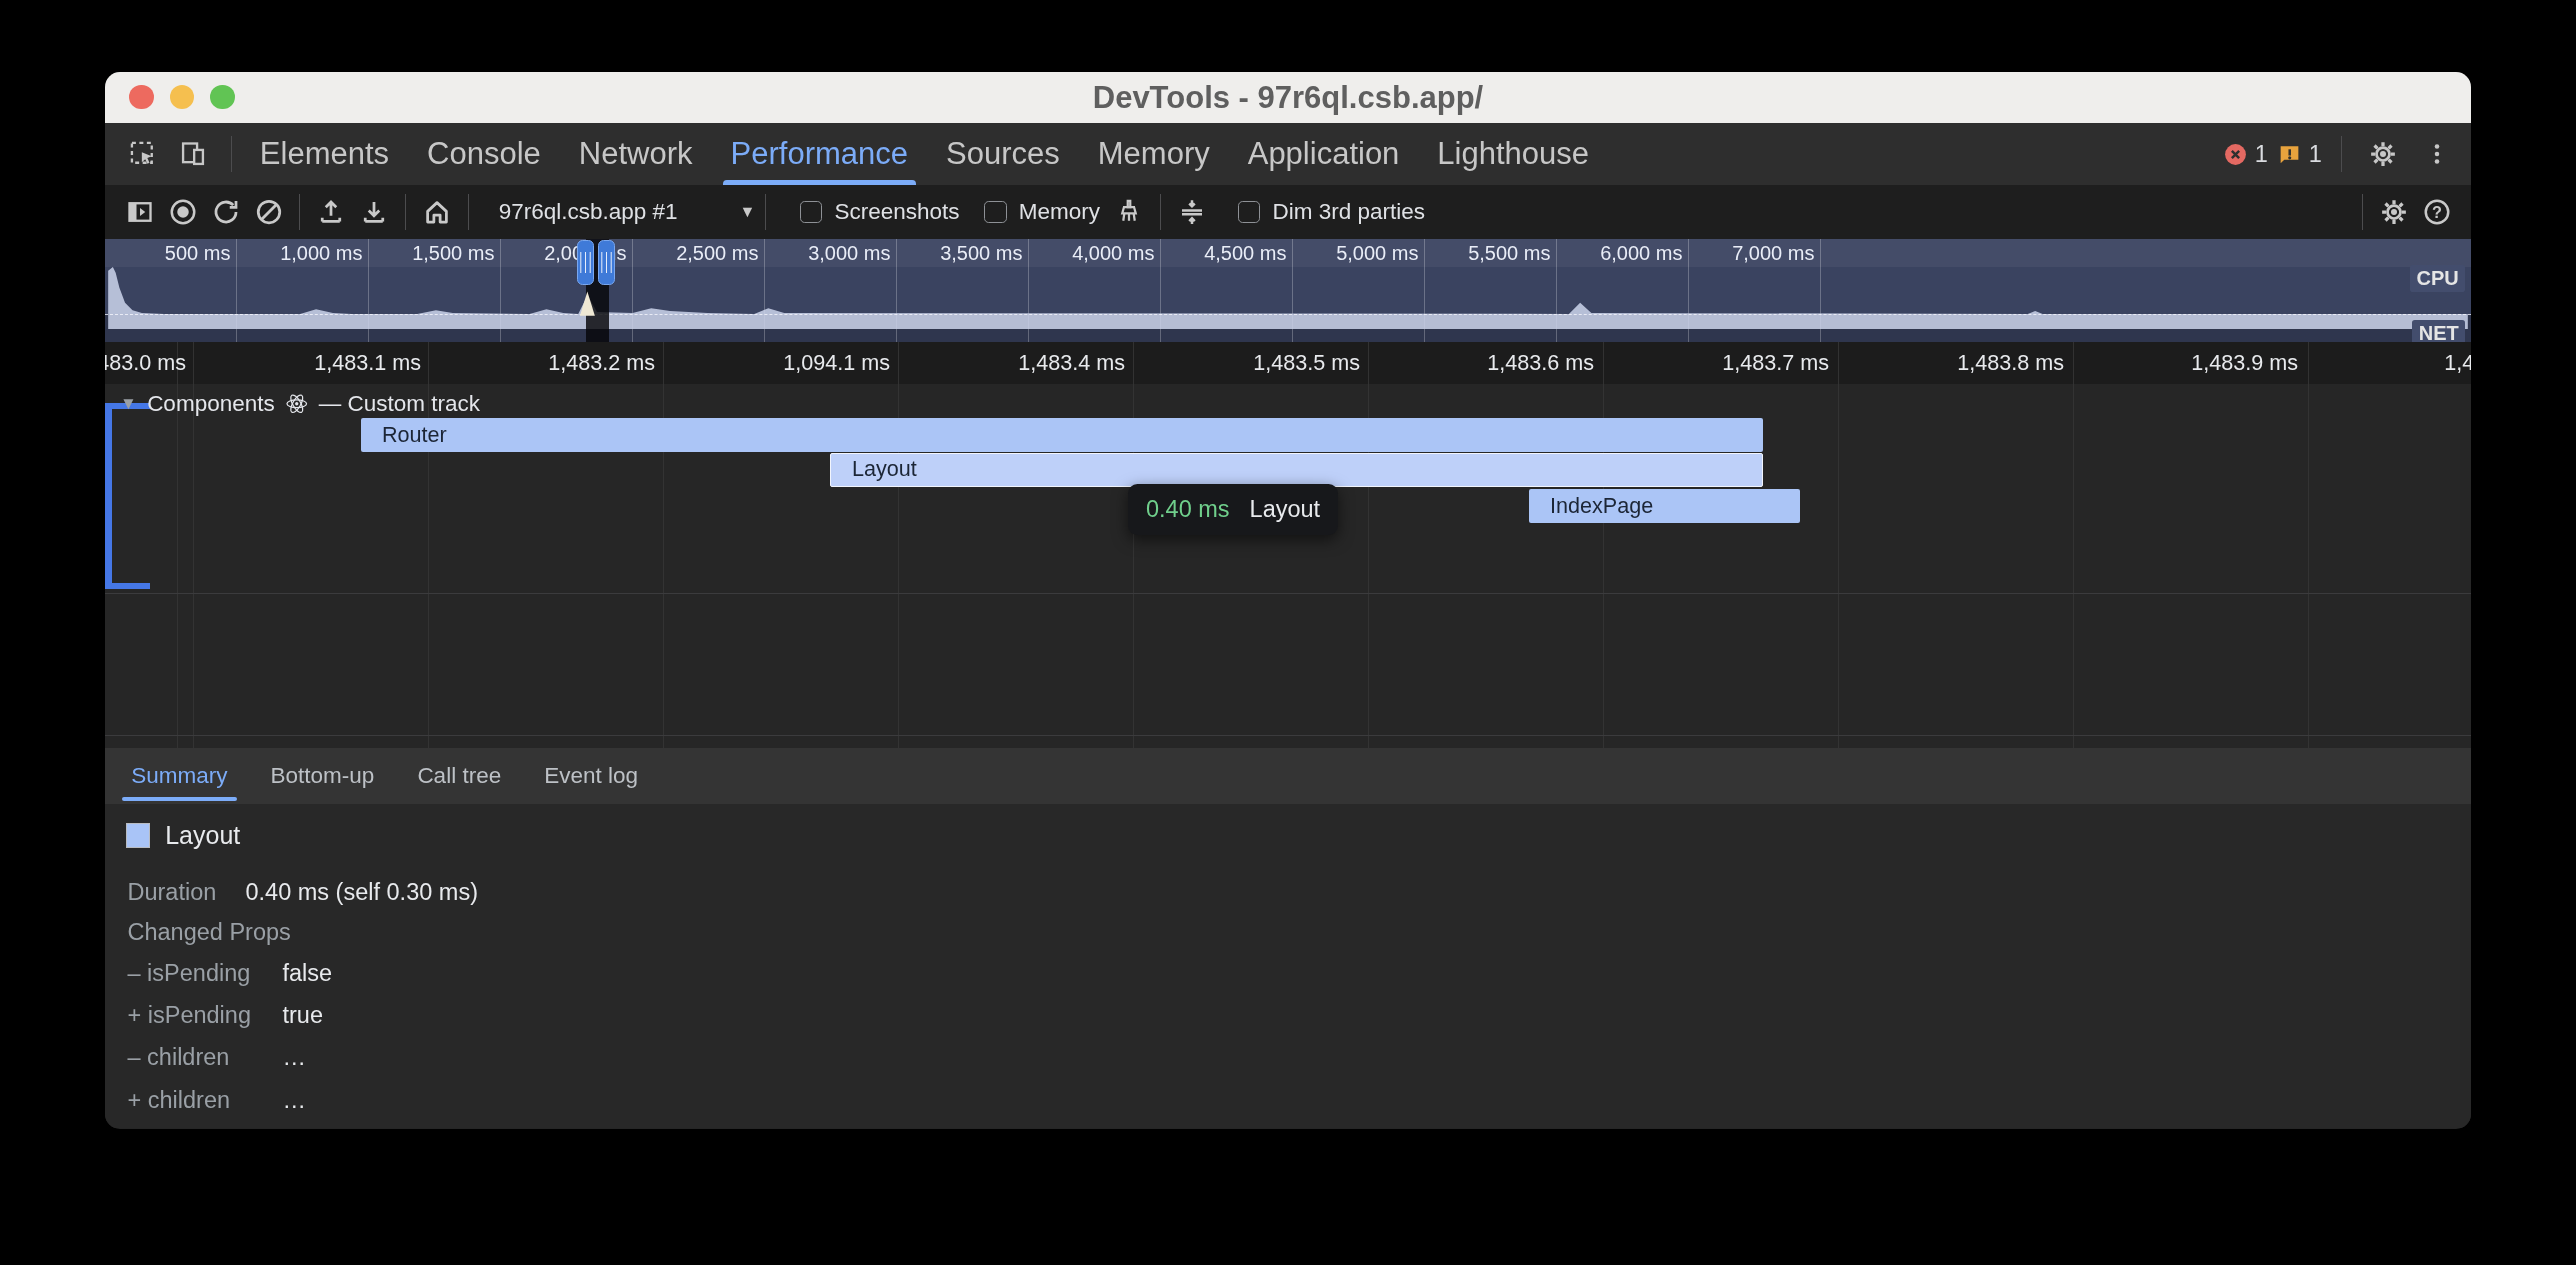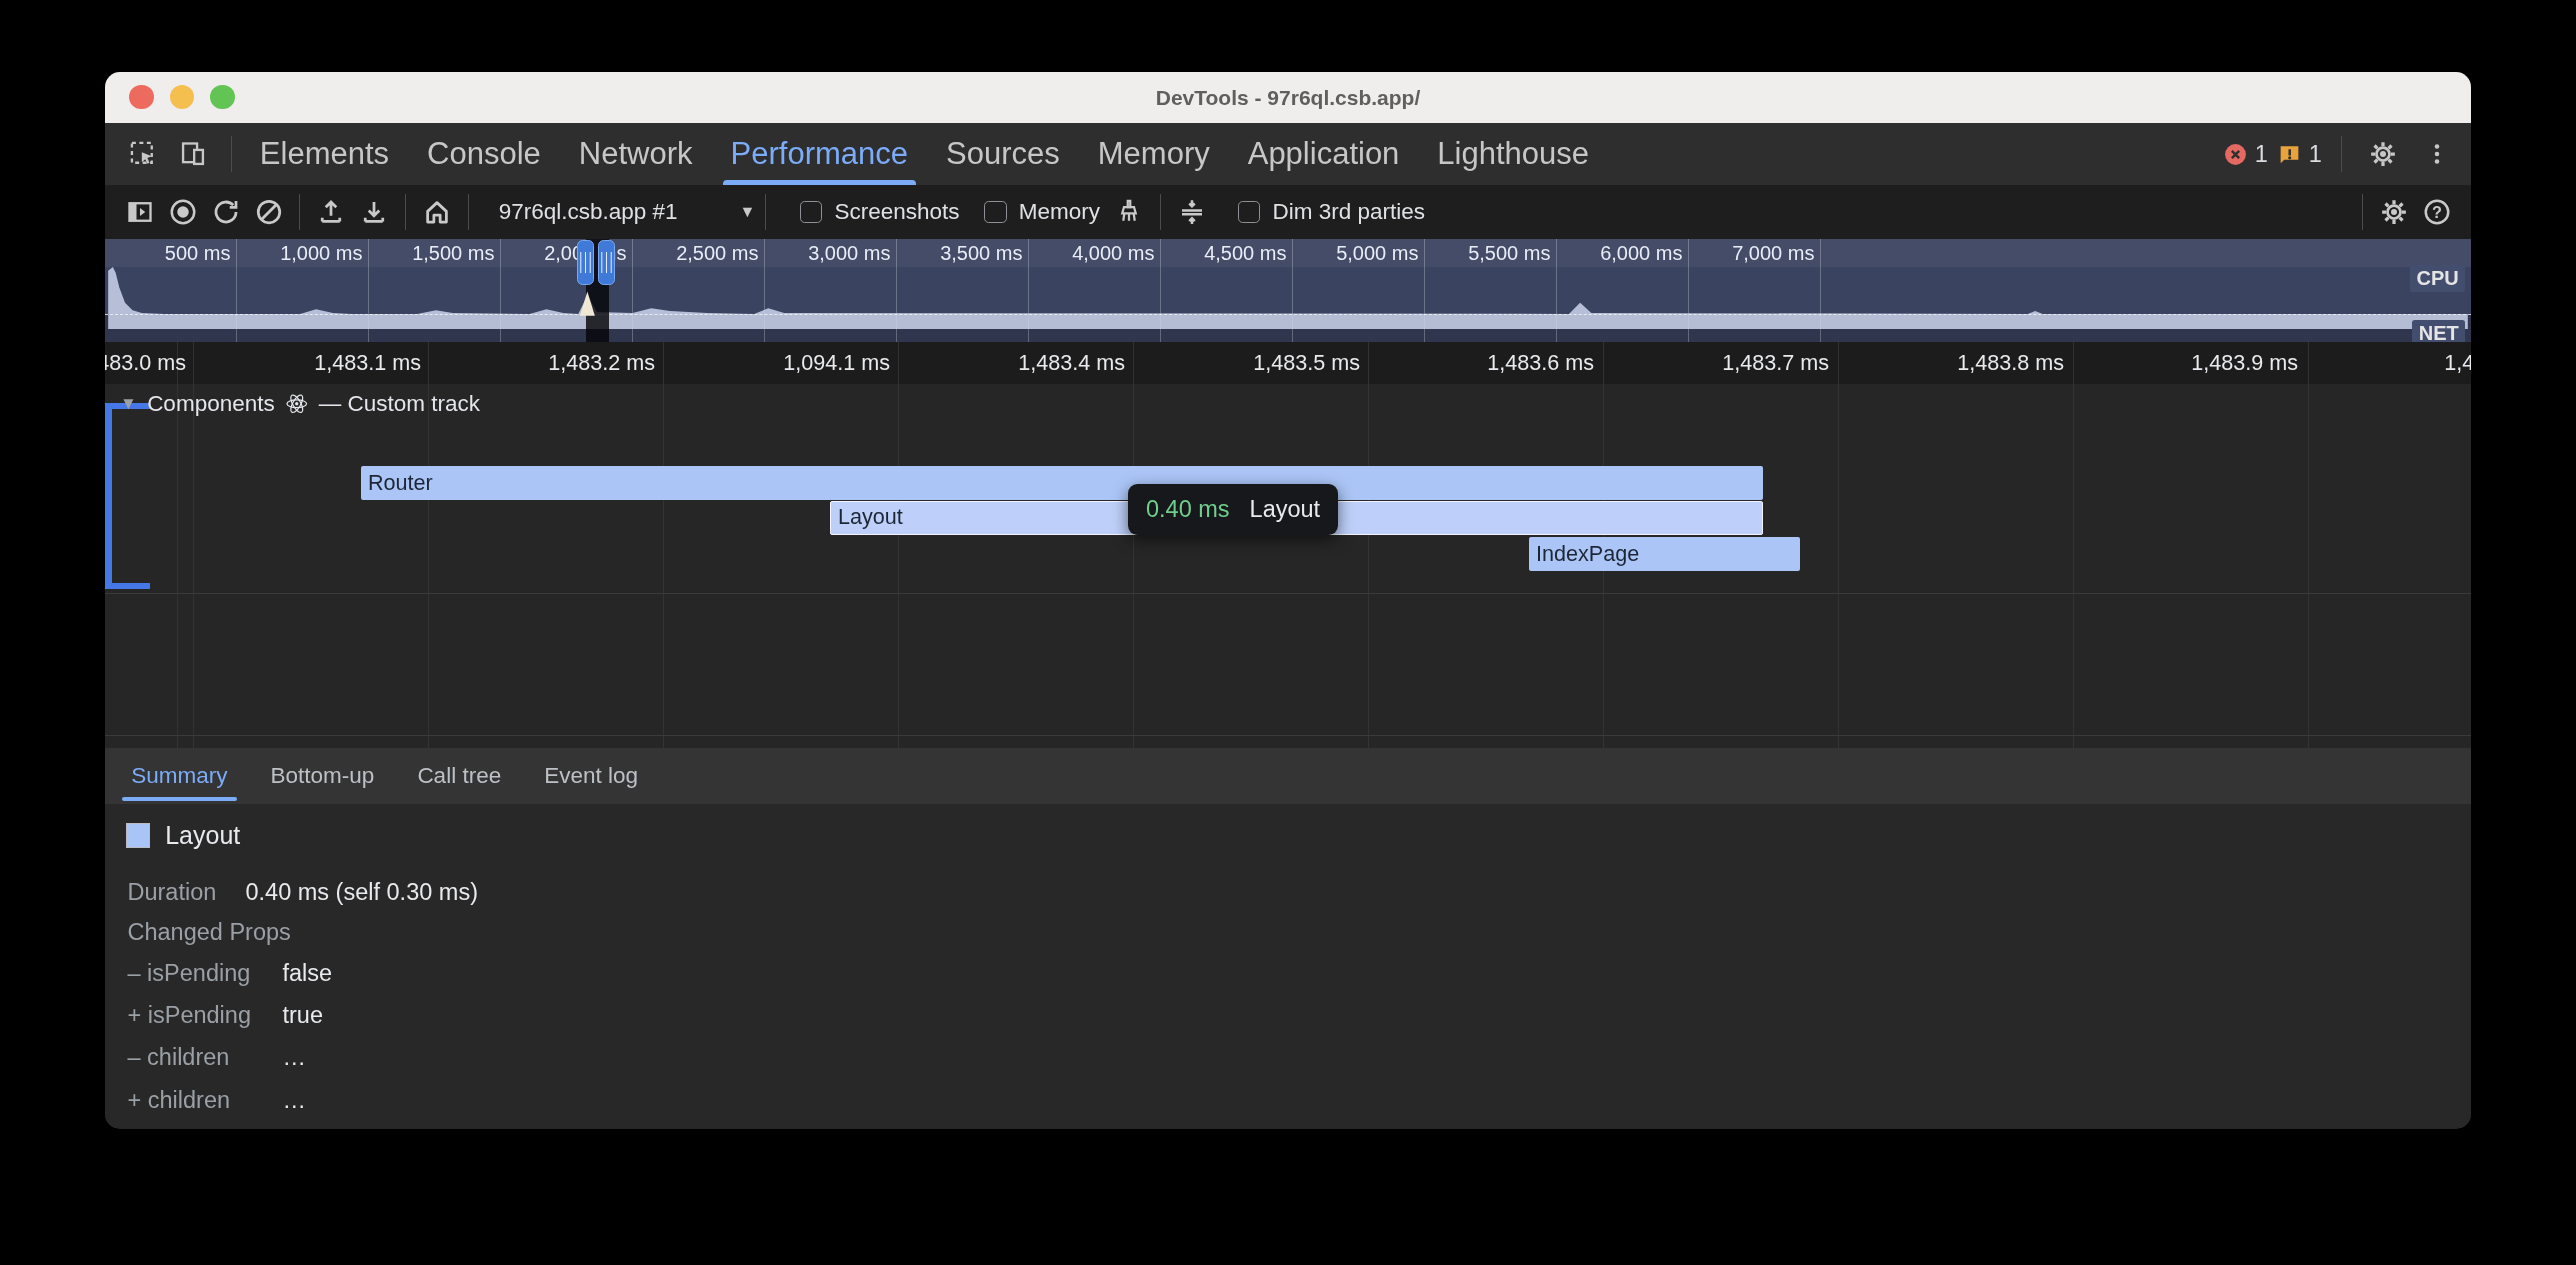--- a/index.html
+++ b/index.html
@@ -5,21 +5,21 @@
   html,body{margin:0;padding:0;background:#000;width:2576px;height:1265px;overflow:hidden;
     font-family:"Liberation Sans",sans-serif;-webkit-font-smoothing:antialiased;}
   .window{position:absolute;left:105px;top:72px;width:2366px;height:1057px;border-radius:15px;
     overflow:hidden;background:#262626;box-shadow:0 24.4px 66px rgba(0,0,0,.7);}
   
   .titlebar{position:relative;height:51px;background:#efeeec;}
   .lights{position:absolute;left:24.4px;top:13px;display:flex;gap:16px;}
   .light{width:24.4px;height:24.4px;border-radius:50%;}
   .light.red{background:#ed6a5f;}.light.yellow{background:#f5bf4f;}.light.green{background:#61c454;}
   .title{position:absolute;left:0;right:0;top:0;height:51px;line-height:51px;text-align:center;
-    color:#5f5f5f;font-size:21px;font-weight:bold;}
+    color:#5f5f5f;font-size:31px;font-weight:bold;}
   
   .tabbar{display:flex;align-items:stretch;height:62px;background:#2e2e2e;color:#c7c7c7;}
   .tb-icons{display:flex;align-items:center;padding-left:15px;gap:5.6px;}
   .icon-btn{width:45px;height:45px;display:flex;align-items:center;justify-content:center;}
   .vsep{width:0.9px;height:36px;background:#4c4c4e;margin:auto 9.4px;}
   .tabs{display:flex;align-items:stretch;}
   .tab{display:flex;align-items:center;padding:12px 19px;font-size:31px;position:relative;cursor:default;}
   .tab.active{color:#7cacf8;}
   .tab.active::after{content:"";position:absolute;left:11.3px;right:11.3px;bottom:0;height:4.7px;border-radius:3.8px 3.8px 0 0;background:#7cacf8;}
   .tab-right{margin-left:auto;display:flex;align-items:center;padding-right:11.3px;gap:9.4px;}
@@ -56,21 +56,21 @@
   
   .flame{position:relative;height:364px;background:#262626;overflow:hidden;
     background-image:repeating-linear-gradient(90deg,rgba(255,255,255,.06) 0 0.9px,transparent 0.9px 235px);background-position-x:88px;}
   .hline{position:absolute;left:0;right:0;height:0.9px;background:#3b3b3d;}
   .bracket{position:absolute;left:0;top:19px;width:6.6px;height:186px;background:#4577e6;}
   .bracket::before,.bracket::after{content:"";position:absolute;left:0;width:45px;height:5.6px;background:#4577e6;}
   .bracket::before{top:0;}.bracket::after{bottom:0;}
   .track-head{position:absolute;left:15px;top:6.6px;display:flex;align-items:center;gap:10.3px;color:#e4e6eb;font-size:22.5px;}
   .expander{color:#9aa0a6;font-size:17px;}
   .bar{position:absolute;height:34px;background:#abc5f6;color:#1c2636;font-size:21.6px;line-height:34px;
-    padding-left:7px;box-sizing:border-box;border-radius:2px;white-space:nowrap;overflow:hidden;margin-top:48px;}
+    padding-left:21px;box-sizing:border-box;border-radius:2px;white-space:nowrap;overflow:hidden;}
   .bar.hover{background:#bed0f9;border:1.9px solid #f2f5fd;line-height:30px;}
   .tip{position:absolute;left:1023px;top:100px;height:51px;background:#17181b;border-radius:9.4px;
     display:flex;align-items:center;gap:20px;padding:0 18px;font-size:23.5px;box-shadow:0 4.7px 15px rgba(0,0,0,.55);}
   .tip .dur{color:#70cf8c;}.tip .lbl{color:#e8eaed;}
   
   .btabs{display:flex;align-items:stretch;gap:13px;padding-left:11.3px;background:#343434;height:56px;}
   .btab{display:flex;align-items:center;padding:0 15px;color:#bdc1c6;font-size:22.5px;position:relative;}
   .btab.active{color:#7cacf8;}
   .btab.active::after{content:"";position:absolute;left:5.6px;right:5.6px;bottom:2.8px;height:4.7px;border-radius:2.8px;background:#7cacf8;}
   

